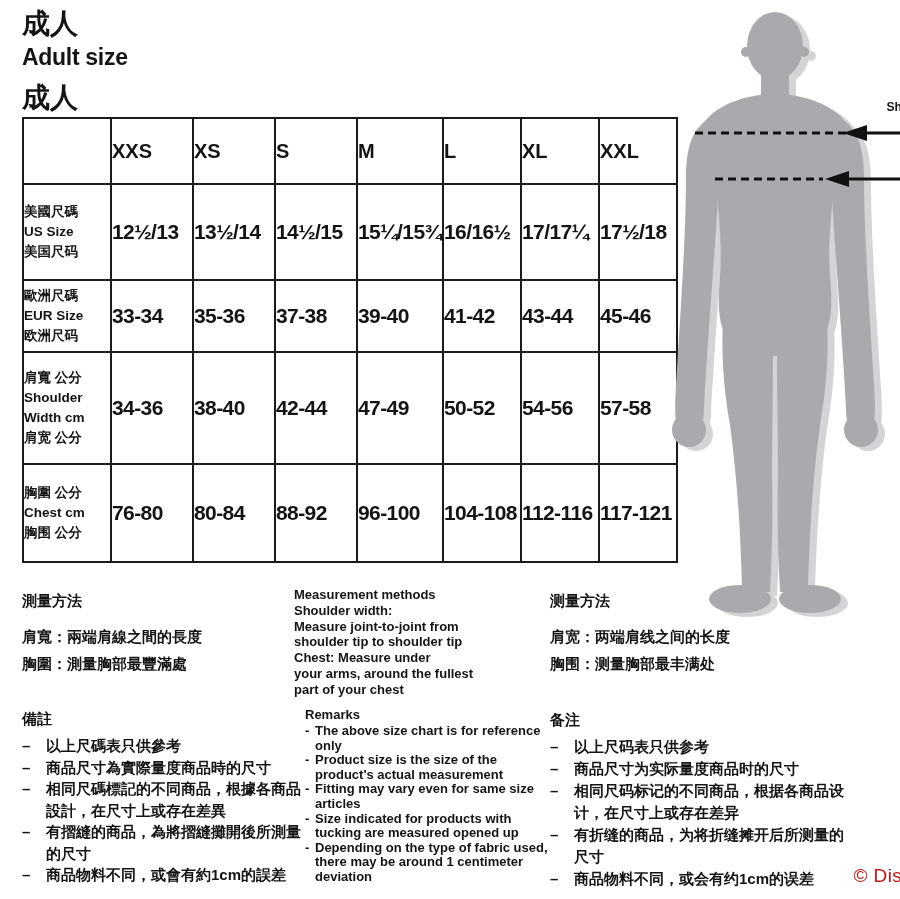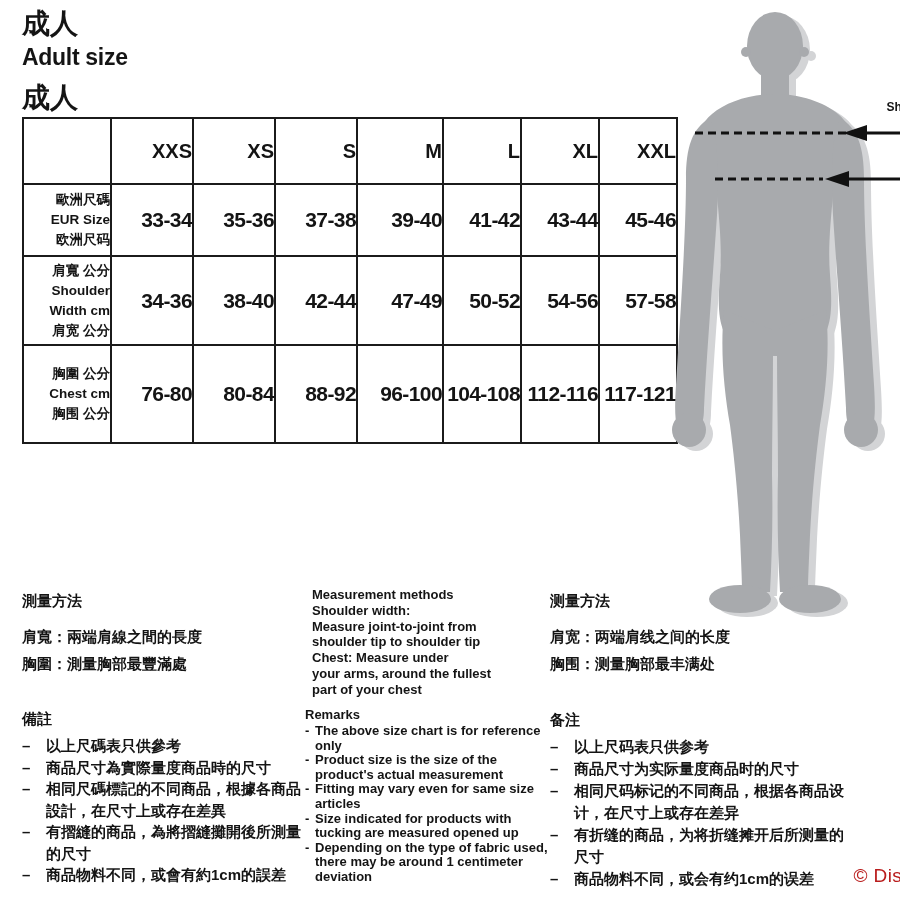--- a/index.html
+++ b/index.html
@@ -7,45 +7,45 @@
     position:relative;width:900px;height:899px;background:#ffffff;
     font-family:"Liberation Sans",sans-serif;color:#141414;overflow:hidden;padding-left:44px;
   }
   
   .title-block{position:absolute;left:22px;top:8px;}
   .t-tc{font-size:28px;font-weight:700;line-height:32px;}
   .t-en{font-size:23px;font-weight:700;line-height:27px;margin-top:4px;letter-spacing:-0.3px;}
   .t-sc{font-size:28px;font-weight:700;line-height:32px;margin-top:11px;}
   
   .size-table{position:absolute;left:22px;top:117px;border-collapse:collapse;table-layout:fixed;}
-  .size-table td,.size-table th{border:2px solid #1b1b1b;text-align:right;vertical-align:middle;padding:0;}
+  .size-table td,.size-table th{border:2px solid #1b1b1b;text-align:left;vertical-align:middle;padding:0;}
   .size-table tr.h-row{height:66px;}
   .size-table tr.r-us{height:96px;}
   .size-table tr.r-eur{height:72px;}
-  .size-table tr.r-sh{height:89px;}
+  .size-table tr.r-sh{height:112px;}
   .size-table tr.r-ch{height:98px;}
   .hdr{font-size:20px;font-weight:700;letter-spacing:0;}
   .val{font-size:21px;font-weight:700;letter-spacing:-0.6px;white-space:nowrap;}
   .rlabel{font-size:13.5px;font-weight:700;line-height:20px;display:block;}
   
   .figure-wrap{position:absolute;left:660px;top:0;width:240px;height:640px;}
   .figure-wrap svg{display:block;}
   .fig-label{position:absolute;right:7px;text-align:right;z-index:3;}
   .fig-label .cjk-b{font-size:15px;font-weight:700;line-height:15px;display:block;}
   .fig-label .en-b{font-size:12px;font-weight:700;line-height:16px;display:block;letter-spacing:-0.2px;}
   .fig-label .cjk-r{font-size:13px;font-weight:600;line-height:14px;display:block;}
   .lbl-shoulder{top:84px;}
   .lbl-chest{top:122px;}
   
   .meas{position:absolute;}
   .meas .m-title{font-weight:700;}
   #meas-tc{left:22px;top:592px;width:272px;font-size:15px;font-weight:700;}
   #meas-tc .m-title{font-size:15px;margin-bottom:12px;}
   #meas-tc .mline{line-height:27px;}
-  #meas-en{left:312px;top:587px;width:252px;font-size:13px;font-weight:700;}
+  #meas-en{left:294px;top:587px;width:252px;font-size:13px;font-weight:700;}
   #meas-en .m-title{font-size:13px;}
   #meas-en .mline{line-height:15.8px;}
   #meas-sc{left:550px;top:592px;width:300px;font-size:15px;font-weight:600;}
   #meas-sc .m-title{font-size:15px;font-weight:700;margin-bottom:12px;}
   #meas-sc .mline{line-height:27px;}
   
   .remarks{position:absolute;}
   .remarks .r-title{font-weight:700;}
   .remark-list{list-style:none;margin:6px 0 0 0;padding:0;}
   .remark-list li{display:flex;}
@@ -93,20 +93,34 @@
         <tr class="h-row">
       <th></th>
       <th class="hdr">XXS</th>
       <th class="hdr">XS</th>
       <th class="hdr">S</th>
       <th class="hdr">M</th>
       <th class="hdr">L</th>
       <th class="hdr">XL</th>
       <th class="hdr">XXL</th>
     </tr>
+    <tr class="r-us">
+      <td>
+        <span class="rlabel">美國尺碼</span>
+        <span class="rlabel">US Size</span>
+        <span class="rlabel sc">美国尺码</span>
+      </td>
+      <td class="val">12½/13</td>
+      <td class="val">13½/14</td>
+      <td class="val">14½/15</td>
+      <td class="val">15¼/15¾</td>
+      <td class="val">16/16½</td>
+      <td class="val">17/17¼</td>
+      <td class="val">17½/18</td>
+    </tr>
     <tr class="r-eur">
       <td>
         <span class="rlabel">歐洲尺碼</span>
         <span class="rlabel">EUR Size</span>
         <span class="rlabel sc">欧洲尺码</span>
       </td>
       <td class="val">33-34</td>
       <td class="val">35-36</td>
       <td class="val">37-38</td>
       <td class="val">39-40</td>

